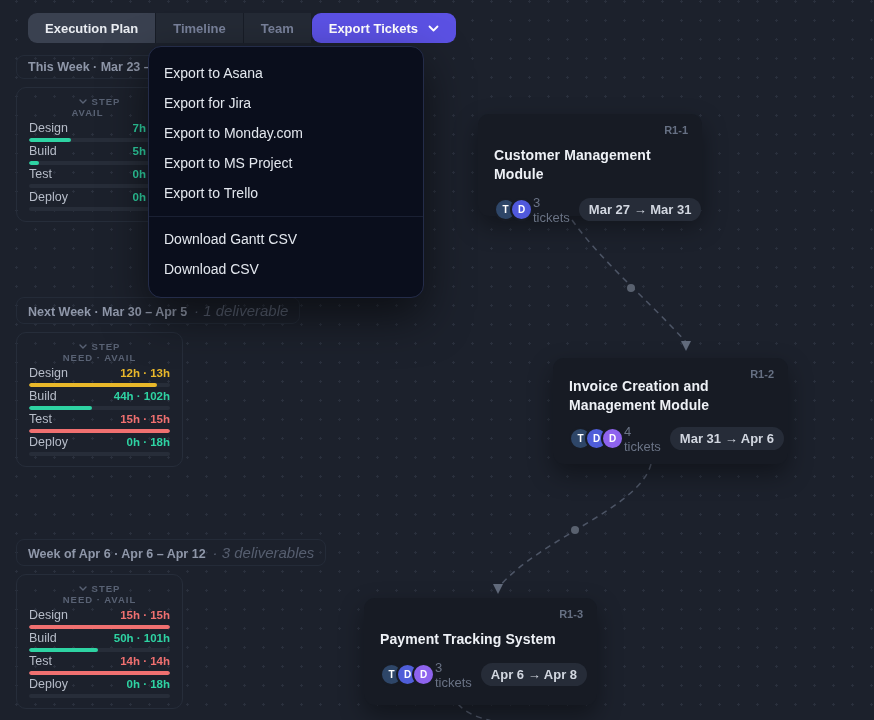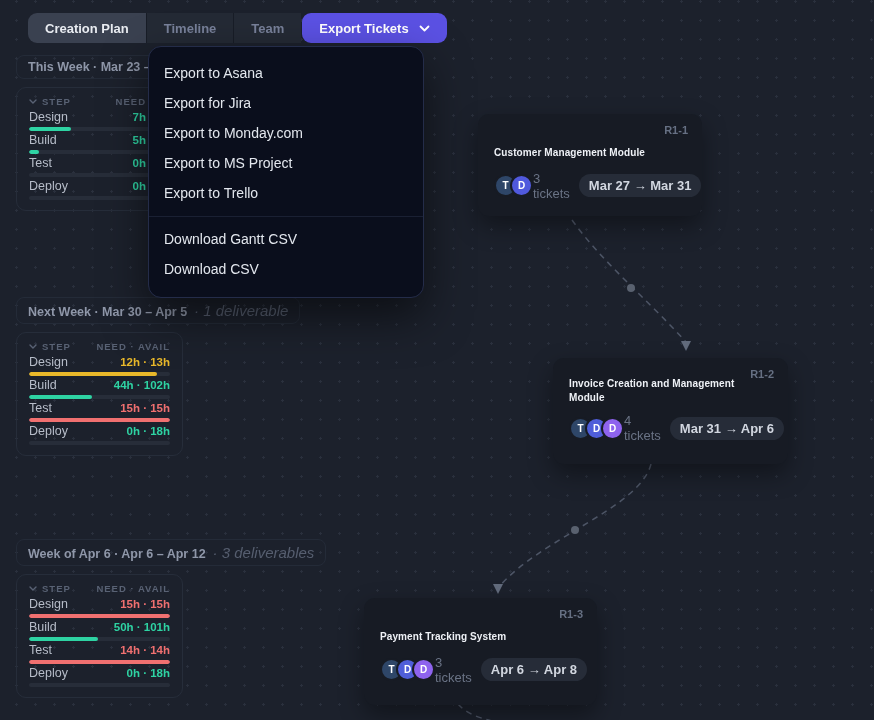--- a/index.html
+++ b/index.html
@@ -30,38 +30,38 @@
 
   
   .section { position:absolute; left:16px; z-index:2; }
   .sec1 { top:55px; } .sec2 { top:297px; } .sec3 { top:539px; }
   .sec-head { display:inline-flex; align-items:baseline; gap:7px; border:1px solid #242b38;
     border-radius:8px; padding:4px 11px; white-space:nowrap; }
   .sec-title { font-size:12.5px; font-weight:700; color:#8f97a9; }
   .sec-meta { font-size:15px; font-weight:500; color:#565e6f;font-style:italic; }
   .panel { margin-top:8px; width:167px; border:1px solid #262d3a; border-radius:10px; padding:8px 12px 8px; }
   .tbl-head { display:flex; justify-content:space-between; align-items:center;
-    font-size:9.5px; font-weight:700; letter-spacing:1px; color:#596274; margin-bottom:3px; }
+    font-size:9.5px; font-weight:700; letter-spacing:1px; color:#596274; margin-bottom:3px;flex-direction:column; }
   .tbl-head .left { display:flex; align-items:center; gap:5px; }
   .row { margin-top:2px; }
   .row-line { display:flex; justify-content:space-between; align-items:baseline; line-height:15px; }
   .step { font-size:12.5px; color:#b7bdc9; }
   .val { font-size:11.5px; font-weight:700; }
   .bar { height:4px; border-radius:2px; background:#272d39; margin-top:2px; margin-bottom:2px; overflow:hidden; }
   .bar-fill { height:100%; border-radius:2px; }
   .clipped .val, .clipped .tbl-head .right { padding-right:24px; }
 
   
   .card { position:absolute; background:#171b24; border-radius:11px;
     box-shadow:0 10px 24px rgba(0,0,0,.38); padding:11px 16px 12px; z-index:3; }
   .card1 { left:478px; top:114px; width:224px; height:102px; }
   .card2 { left:553px; top:358px; width:235px; height:106px; }
   .card3 { left:364px; top:598px; width:233px; height:107px; }
   .card-id { position:absolute; top:10px; right:14px; font-size:11px; font-weight:600; color:#667083; }
-  .card-title { margin-top:21px; font-size:10px; font-weight:700; color:#eef1f6; line-height:1.35; letter-spacing:.1px; }
+  .card-title { margin-top:21px; font-size:14px; font-weight:700; color:#eef1f6; line-height:1.35; letter-spacing:.1px; }
   .card2 .card-title { margin-top:8px; }
   .card-meta { display:flex; align-items:center; margin-top:11px; }
   .card2 .card-meta { margin-top:9px; }
   .avatars { display:flex; }
   .av { width:23px; height:23px; border-radius:50%; border:2px solid #171b24;
     display:flex; align-items:center; justify-content:center;
     font-size:10px; font-weight:700; color:#fff; margin-left:-7px; }
   .av:first-child { margin-left:0; }
   .tickets { margin-left:auto; font-size:13px; color:#6a7385; }
   .pill { margin-left:9px; background:#262c38; border-radius:999px; padding:4px 10px;
@@ -77,21 +77,21 @@
   <path d="M572,220 C602,262 648,300 686,342" fill="none" stroke="#4d5566" stroke-width="1.5" stroke-dasharray="6 5"></path>
   <circle cx="631" cy="288" r="4" fill="#59616f"></circle>
   <polygon points="681,341 691,341 686,351" fill="#626b7c"></polygon>
   <path d="M651,464 C640,508 540,538 498,588" fill="none" stroke="#4d5566" stroke-width="1.5" stroke-dasharray="6 5"></path>
   <circle cx="575" cy="530" r="4" fill="#59616f"></circle>
   <polygon points="493,584 503,584 498,594" fill="#626b7c"></polygon>
   <path d="M458,704 C466,713 476,717 492,721" fill="none" stroke="#4d5566" stroke-width="1.5" stroke-dasharray="6 5"></path>
 </svg>
 
 <div class="tabbar">
-  <div class="tab active">Creation Plan</div>
+  <div class="tab active">Execution Plan</div>
   <div class="tab plain">Timeline</div>
   <div class="tab plain">Team</div>
   <div class="tab primary">
     <span>Export Tickets</span>
     <svg width="11" height="7" viewBox="0 0 11 7">
       <path d="M1.5 1.5l4 4 4-4" stroke="#ffffff" stroke-width="1.8" fill="none" stroke-linecap="round" stroke-linejoin="round"></path>
     </svg>
   </div>
 </div>
 
@@ -113,21 +113,21 @@
 <div class="section sec1"><div class="sec-head">
       <span class="sec-title">This Week · Mar 23 – Ma</span>
     </div><div class="panel clipped">
       <div class="tbl-head">
         <span class="left">
           <svg width="8" height="5" viewBox="0 0 8 5">
             <path d="M1 1l3 3 3-3" stroke="#596274" stroke-width="1.4" fill="none" stroke-linecap="round"></path>
           </svg>
           <span>STEP</span>
         </span>
-        <span class="right">NEED</span>
+        <span class="right">AVAIL</span>
       </div>
       <div class="row">
         <div class="row-line">
           <span class="step">Design</span>
           <span class="val" style="color: rgb(46, 211, 163);">7h</span>
         </div>
         <div class="bar">
           <div class="bar-fill" style="width: 30%; background: rgb(46, 211, 163);"></div>
         </div>
       </div>

